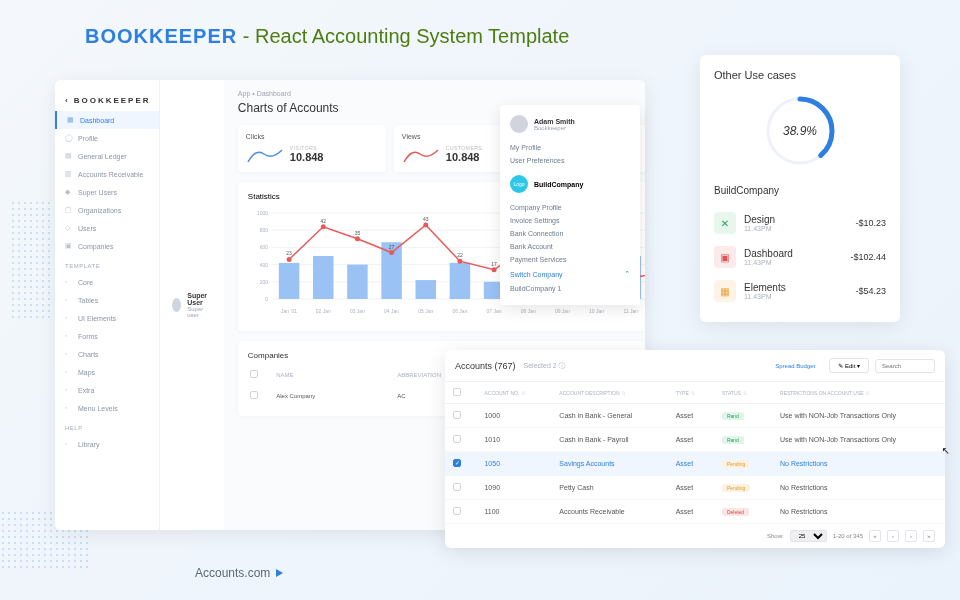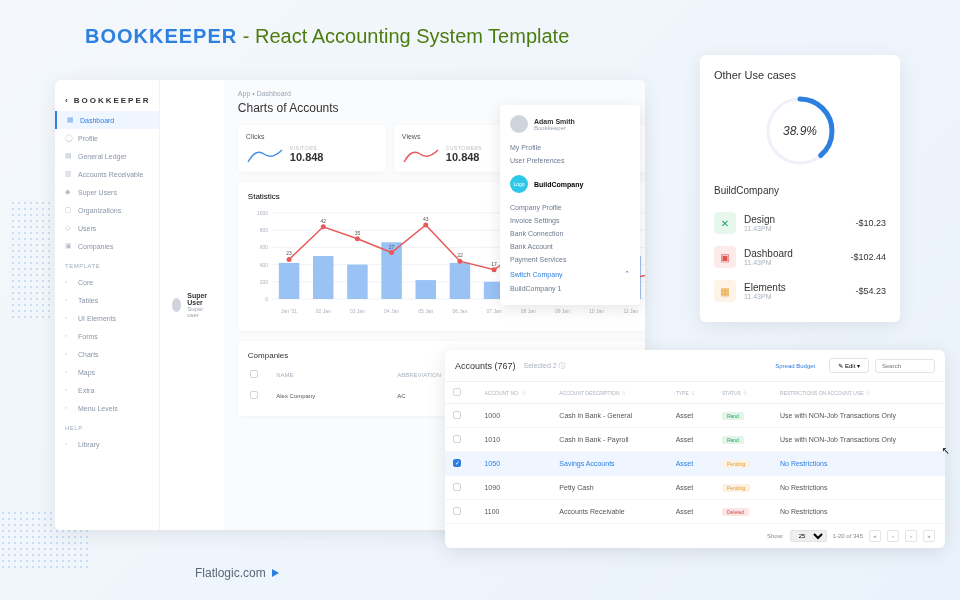--- a/index.html
+++ b/index.html
@@ -488,17 +488,17 @@
     <select class="page-select"><option>25</option></select>
     <span>1-20 of 345</span>
     <span class="page-btn">«</span>
     <span class="page-btn">‹</span>
     <span class="page-btn">›</span>
     <span class="page-btn">»</span>
   </div>
 </div>
 
 <div class="footer-brand">
-  <span>Flatlogic.com</span>
+  <span>Accounts.com</span>
   <span class="play-icon"></span>
 </div>
 
 <div class="cursor-pointer">↖</div>
 
 </body></html>

